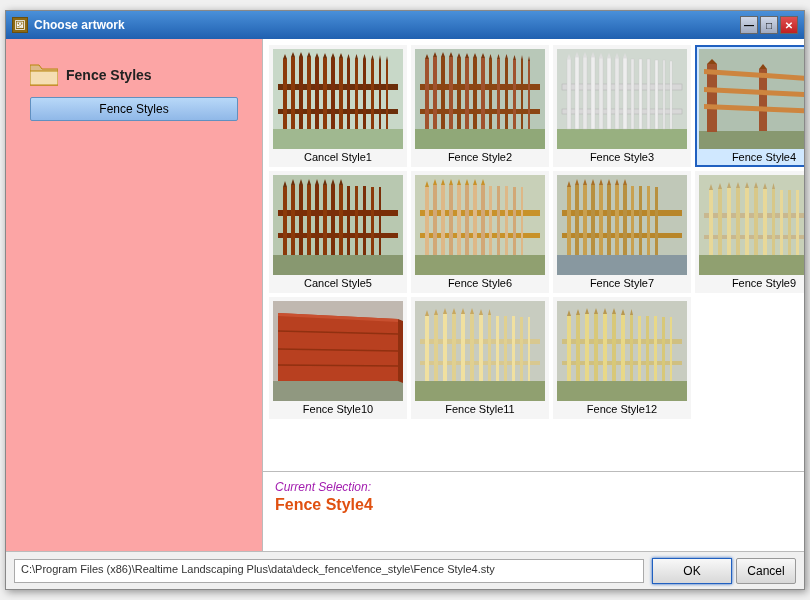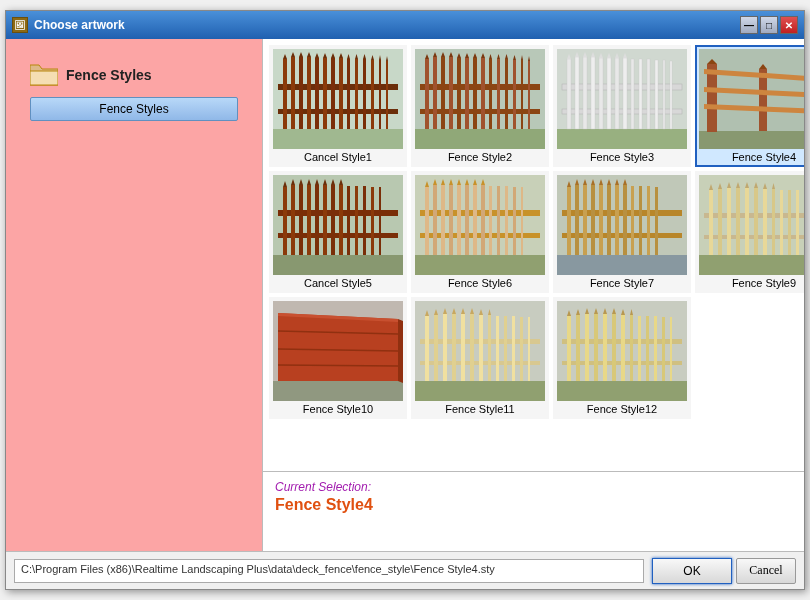--- a/index.html
+++ b/index.html
@@ -214,21 +214,20 @@
       height: 26px;
       margin-left: 4px;
       background: linear-gradient(to bottom, #f8f8f8, #d8d8d8);
       border: 1px solid #999;
       border-radius: 2px;
       cursor: pointer;
       font-size: 12px;
       display: flex;
       align-items: center;
       justify-content: center;
-      font-family: Liberation Serif, serif;
     }
   </style>
 </head>
 <body>
 
 <div class="dialog">
 
   <div class="title-bar">
     <div class="title-bar-icon">🖼</div>
     <span>Choose artwork</span>

